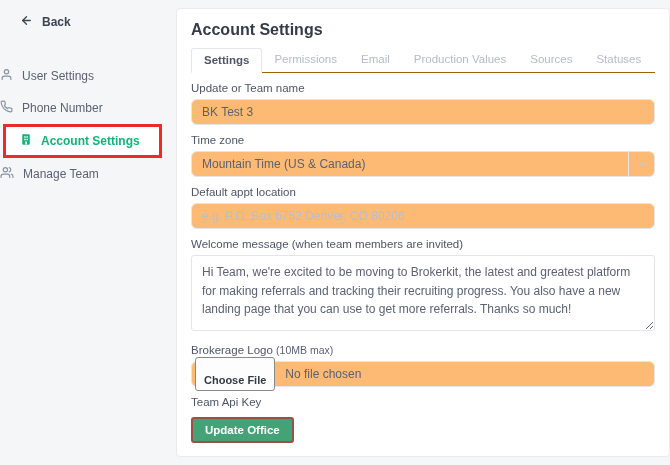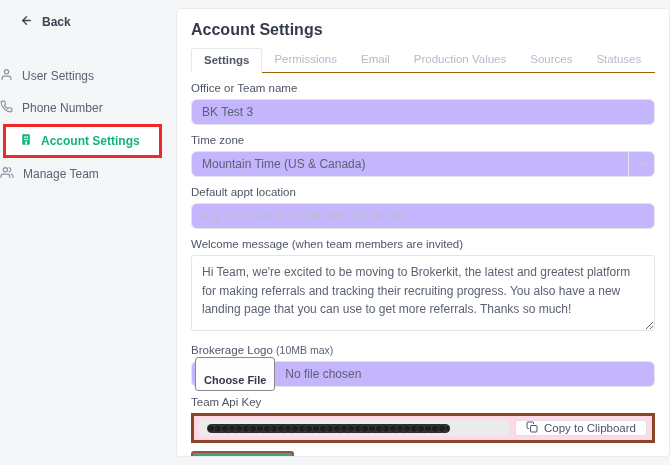--- a/index.html
+++ b/index.html
@@ -35,21 +35,21 @@
   .tab { padding: 5px 12px 6px; font-size: 11.5px; color: #b4bbc7; cursor: pointer; }
   .tab.active {
     color: #4d5566; font-weight: 700; background: #fff;
     border: 1px solid #e4e7eb; border-bottom: 1px solid #fff;
     border-radius: 3px 3px 0 0; margin-bottom: -1px;
   }
   .field-label { font-size: 11.5px; line-height: 13px; color: #4d5566; margin: 9px 0 4px; }
   .field-label .note { font-size: 10.5px; color: #5a6273; font-weight: 400; }
   .text-input, .select-wrap, .file-box {
     width: 100%; height: 26px; border: 1px solid #e2e5e9; border-radius: 6px;
-    font-size: 12px; color: #5a6273; background: #c4b5fd;
+    font-size: 12px; color: #5a6273; background: #fdba74;
   }
   .text-input { padding: 0 10px; outline: none; }
   .text-input::placeholder { color: #b8bfca; }
   .select-wrap { position: relative; display: flex; align-items: flex-start; }
   .select-wrap select {
     appearance: none; -webkit-appearance: none; width: 100%; height: 100%;
     border: none; background: transparent; font-size: 12px; color: #5a6273;
     padding: 0 10px; outline: none; font-family: "Liberation Sans", sans-serif;
   }
   .select-chevron {
@@ -161,21 +161,21 @@
 
   <div class="tabs">
     <div class="tab active">Settings</div>
     <div class="tab">Permissions</div>
     <div class="tab">Email</div>
     <div class="tab">Production Values</div>
     <div class="tab">Sources</div>
     <div class="tab">Statuses</div>
   </div>
 
-  <div class="field-label">Office or Team name</div>
+  <div class="field-label">Update or Team name</div>
   <input class="text-input" type="text" value="BK Test 3" style="">
 
   <div class="field-label">Time zone</div>
   <div class="select-wrap">
     <select>
       <option>Mountain Time (US &amp; Canada)</option>
     </select>
     <span class="select-chevron">
       <svg width="12" height="12" viewBox="0 0 24 24" fill="none" stroke-width="2.4" stroke-linecap="round" stroke-linejoin="round">
           <polyline points="6 9 12 15 18 9"></polyline>
@@ -192,32 +192,18 @@
   <div class="field-label">
     <span>Brokerage Logo</span>
     <span class="note">(10MB max)</span>
   </div>
   <div class="file-box">
     <button class="choose-file-btn">Choose File</button>
     <span class="file-status">No file chosen</span>
   </div>
 
   <div class="field-label">Team Api Key</div>
-  <div class="api-annotation">
-    <div class="api-field">
-      <div class="scribble"></div>
-    </div>
-    <button class="copy-btn">
-      <span>
-        <svg width="12" height="12" viewBox="0 0 24 24" fill="none" stroke-width="2" stroke-linecap="round" stroke-linejoin="round">
-            <rect x="9" y="9" width="13" height="13" rx="2"></rect>
-            <path d="M5 15H4a2 2 0 0 1-2-2V4a2 2 0 0 1 2-2h9a2 2 0 0 1 2 2v1"></path>
-          </svg>
-      </span>
-      <span>Copy to Clipboard</span>
-    </button>
-  </div>
 
   <div class="submit-row">
 
     <button class="update-btn">Update Office</button>
   </div>
 </main>
 
 </body></html>

